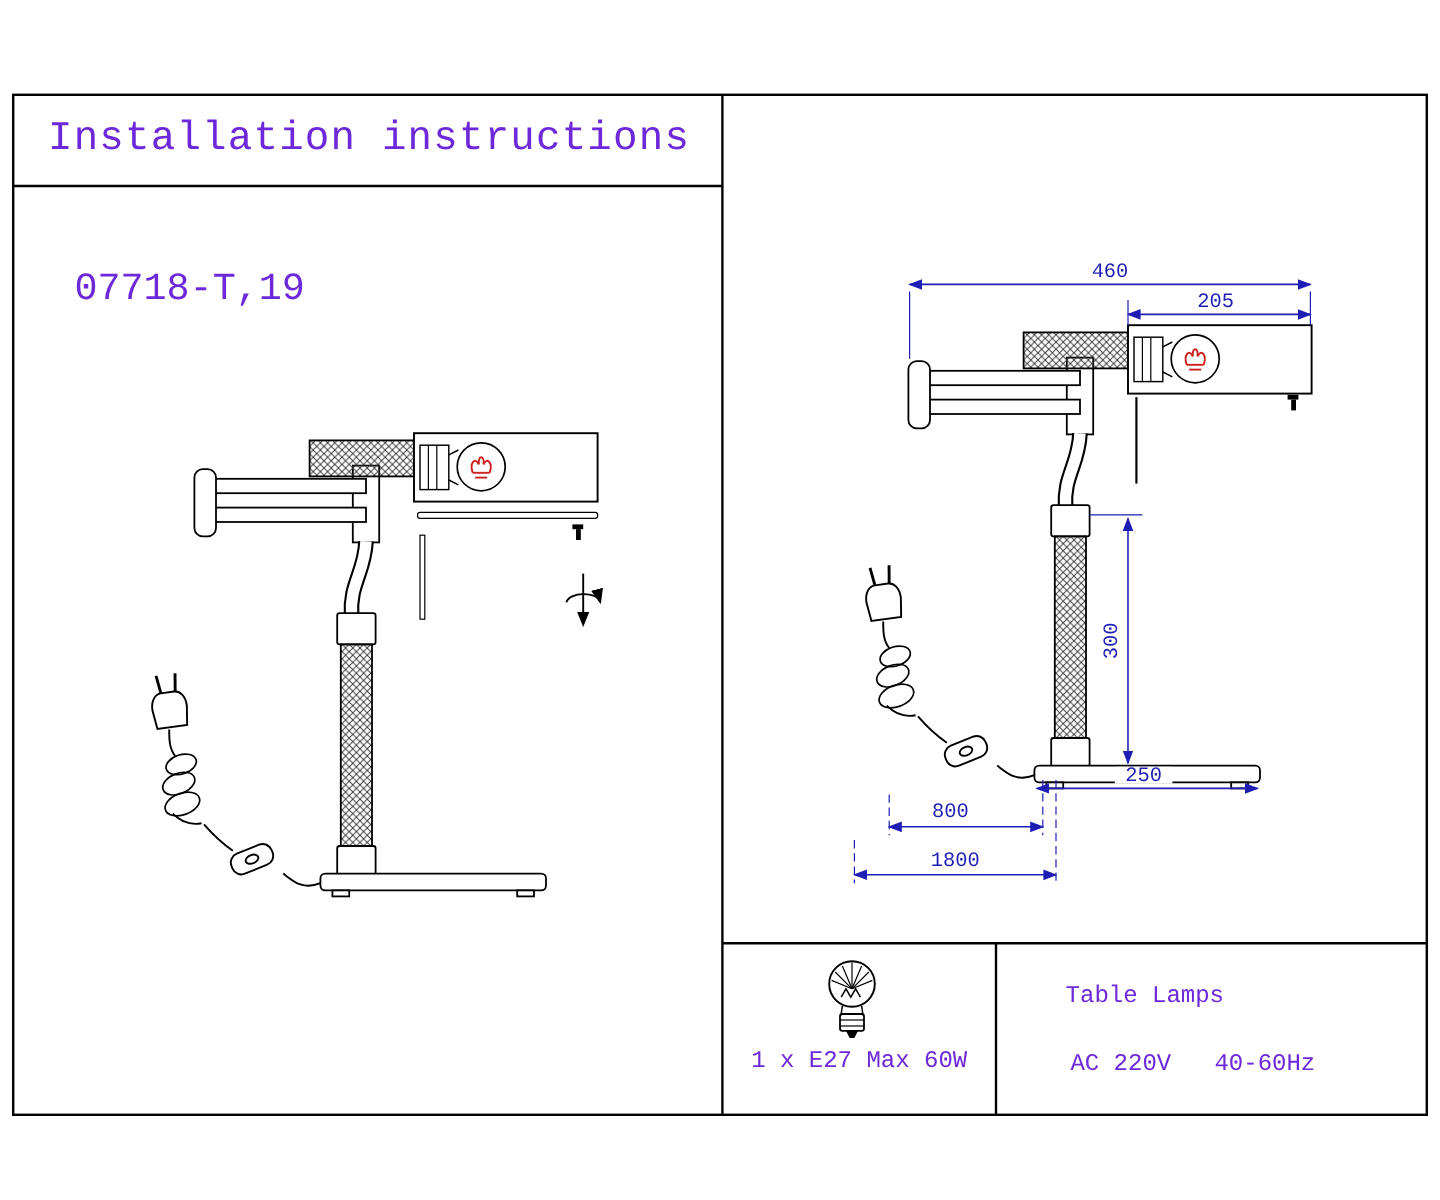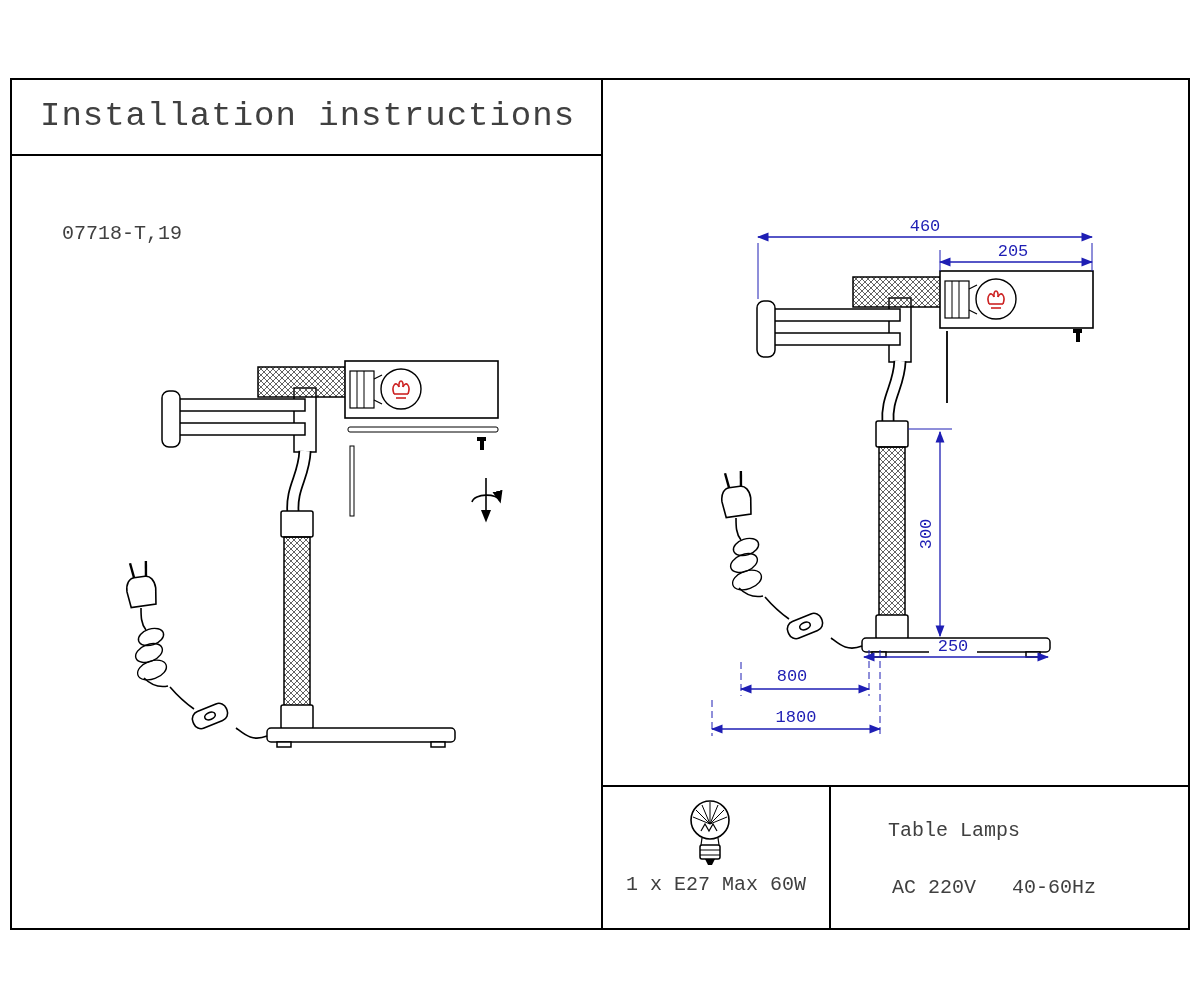--- a/index.html
+++ b/index.html
@@ -1,22 +1,22 @@
 <!DOCTYPE html>
 <html><head>
 <meta charset="utf-8">
 <style>
   * { margin:0; padding:0; box-sizing:border-box; }
   html,body { background:#ffffff; }
   body { width:1200px; height:1000px; font-family:"Liberation Mono","DejaVu Sans Mono",monospace; color:#111; }
   .page { position:relative; width:1200px; height:1000px; background:#fff; overflow:hidden; }
   svg.drawing { position:absolute; left:0; top:0; }
-  .txt { position:absolute; color:#404040; }
+  .txt { position:absolute; color:#6d28d9; }
   .t-title      { left:40px;  top:97px;  font-size:34px; letter-spacing:1px; }
-  .t-model      { left:62px;  top:222px; font-size:20px; }
+  .t-model      { left:62px;  top:222px; font-size:32px; }
   .t-bulbspec   { left:604px; top:873px; width:224px; text-align:center; font-size:20px; }
   .t-collection { left:888px; top:804px; font-size:20px; }
   .t-category   { left:888px; top:819px; font-size:20px; }
   .t-power      { left:892px; top:876px; font-size:20px; white-space:pre; }
   .dim-label    { font-family:"Liberation Mono","DejaVu Sans Mono",monospace; font-size:17px; fill:#1e1eb4; }
 </style>
 </head>
 <body>
 
 <div class="page">

